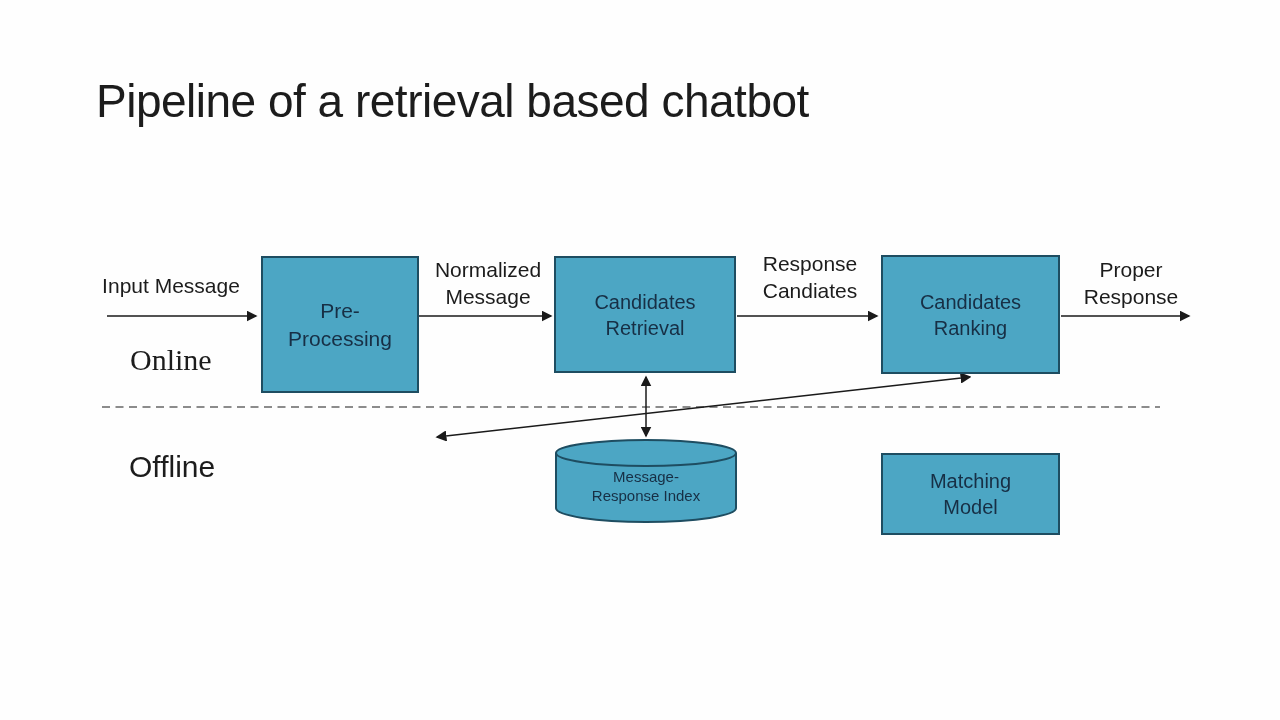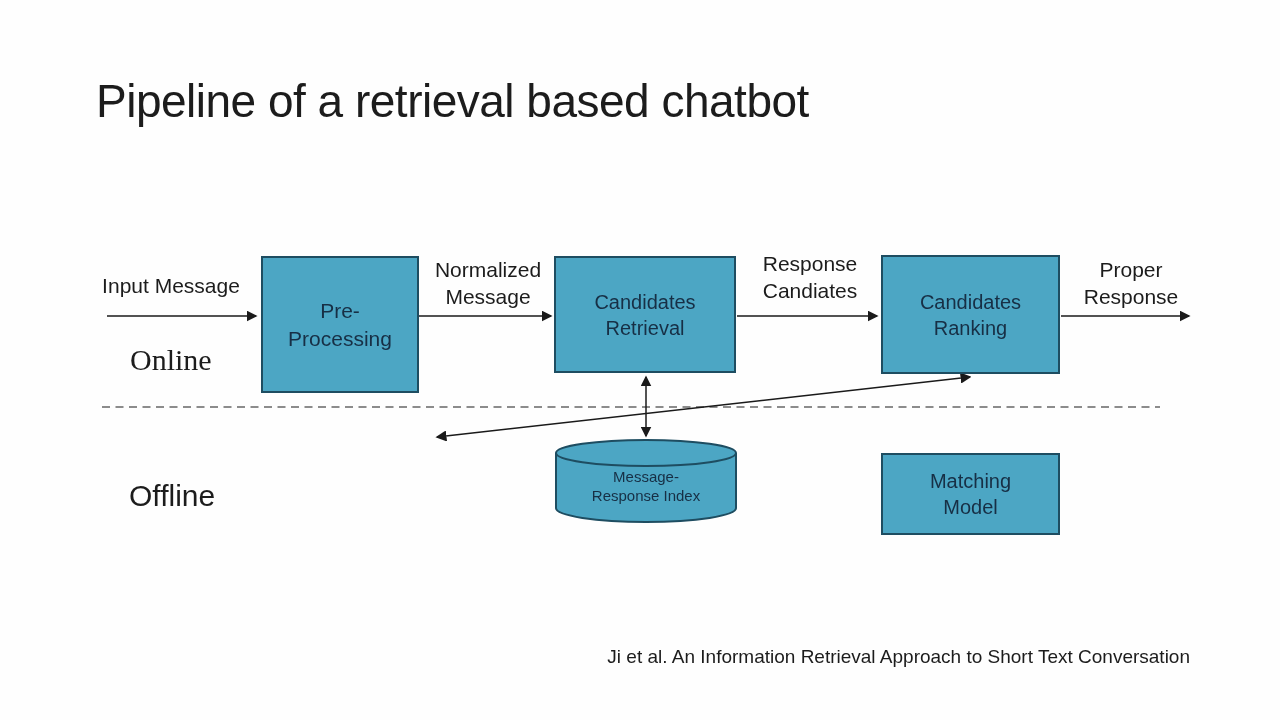--- a/index.html
+++ b/index.html
@@ -123,17 +123,16 @@
 Message</div>
 
   <div class="edge-label" style="left:810px; top:251px;">Response
 Candiates</div>
 
   <div class="edge-label" style="left:1131px; top:257px;">Proper
 Response</div>
 
   <div class="section-label" style="left:130px; top:343px;font-family:Liberation Serif, serif;">Online</div>
 
-  <div class="section-label" style="left:129px; top:450px;margin-top:29px;">Offline</div>
+  <div class="section-label" style="left:129px; top:450px;">Offline</div>
 
-  <div class="citation">Ji et al. An Information Retrieval Approach to Short Text Conversation</div>
 
 </div>
 
 </body></html>

